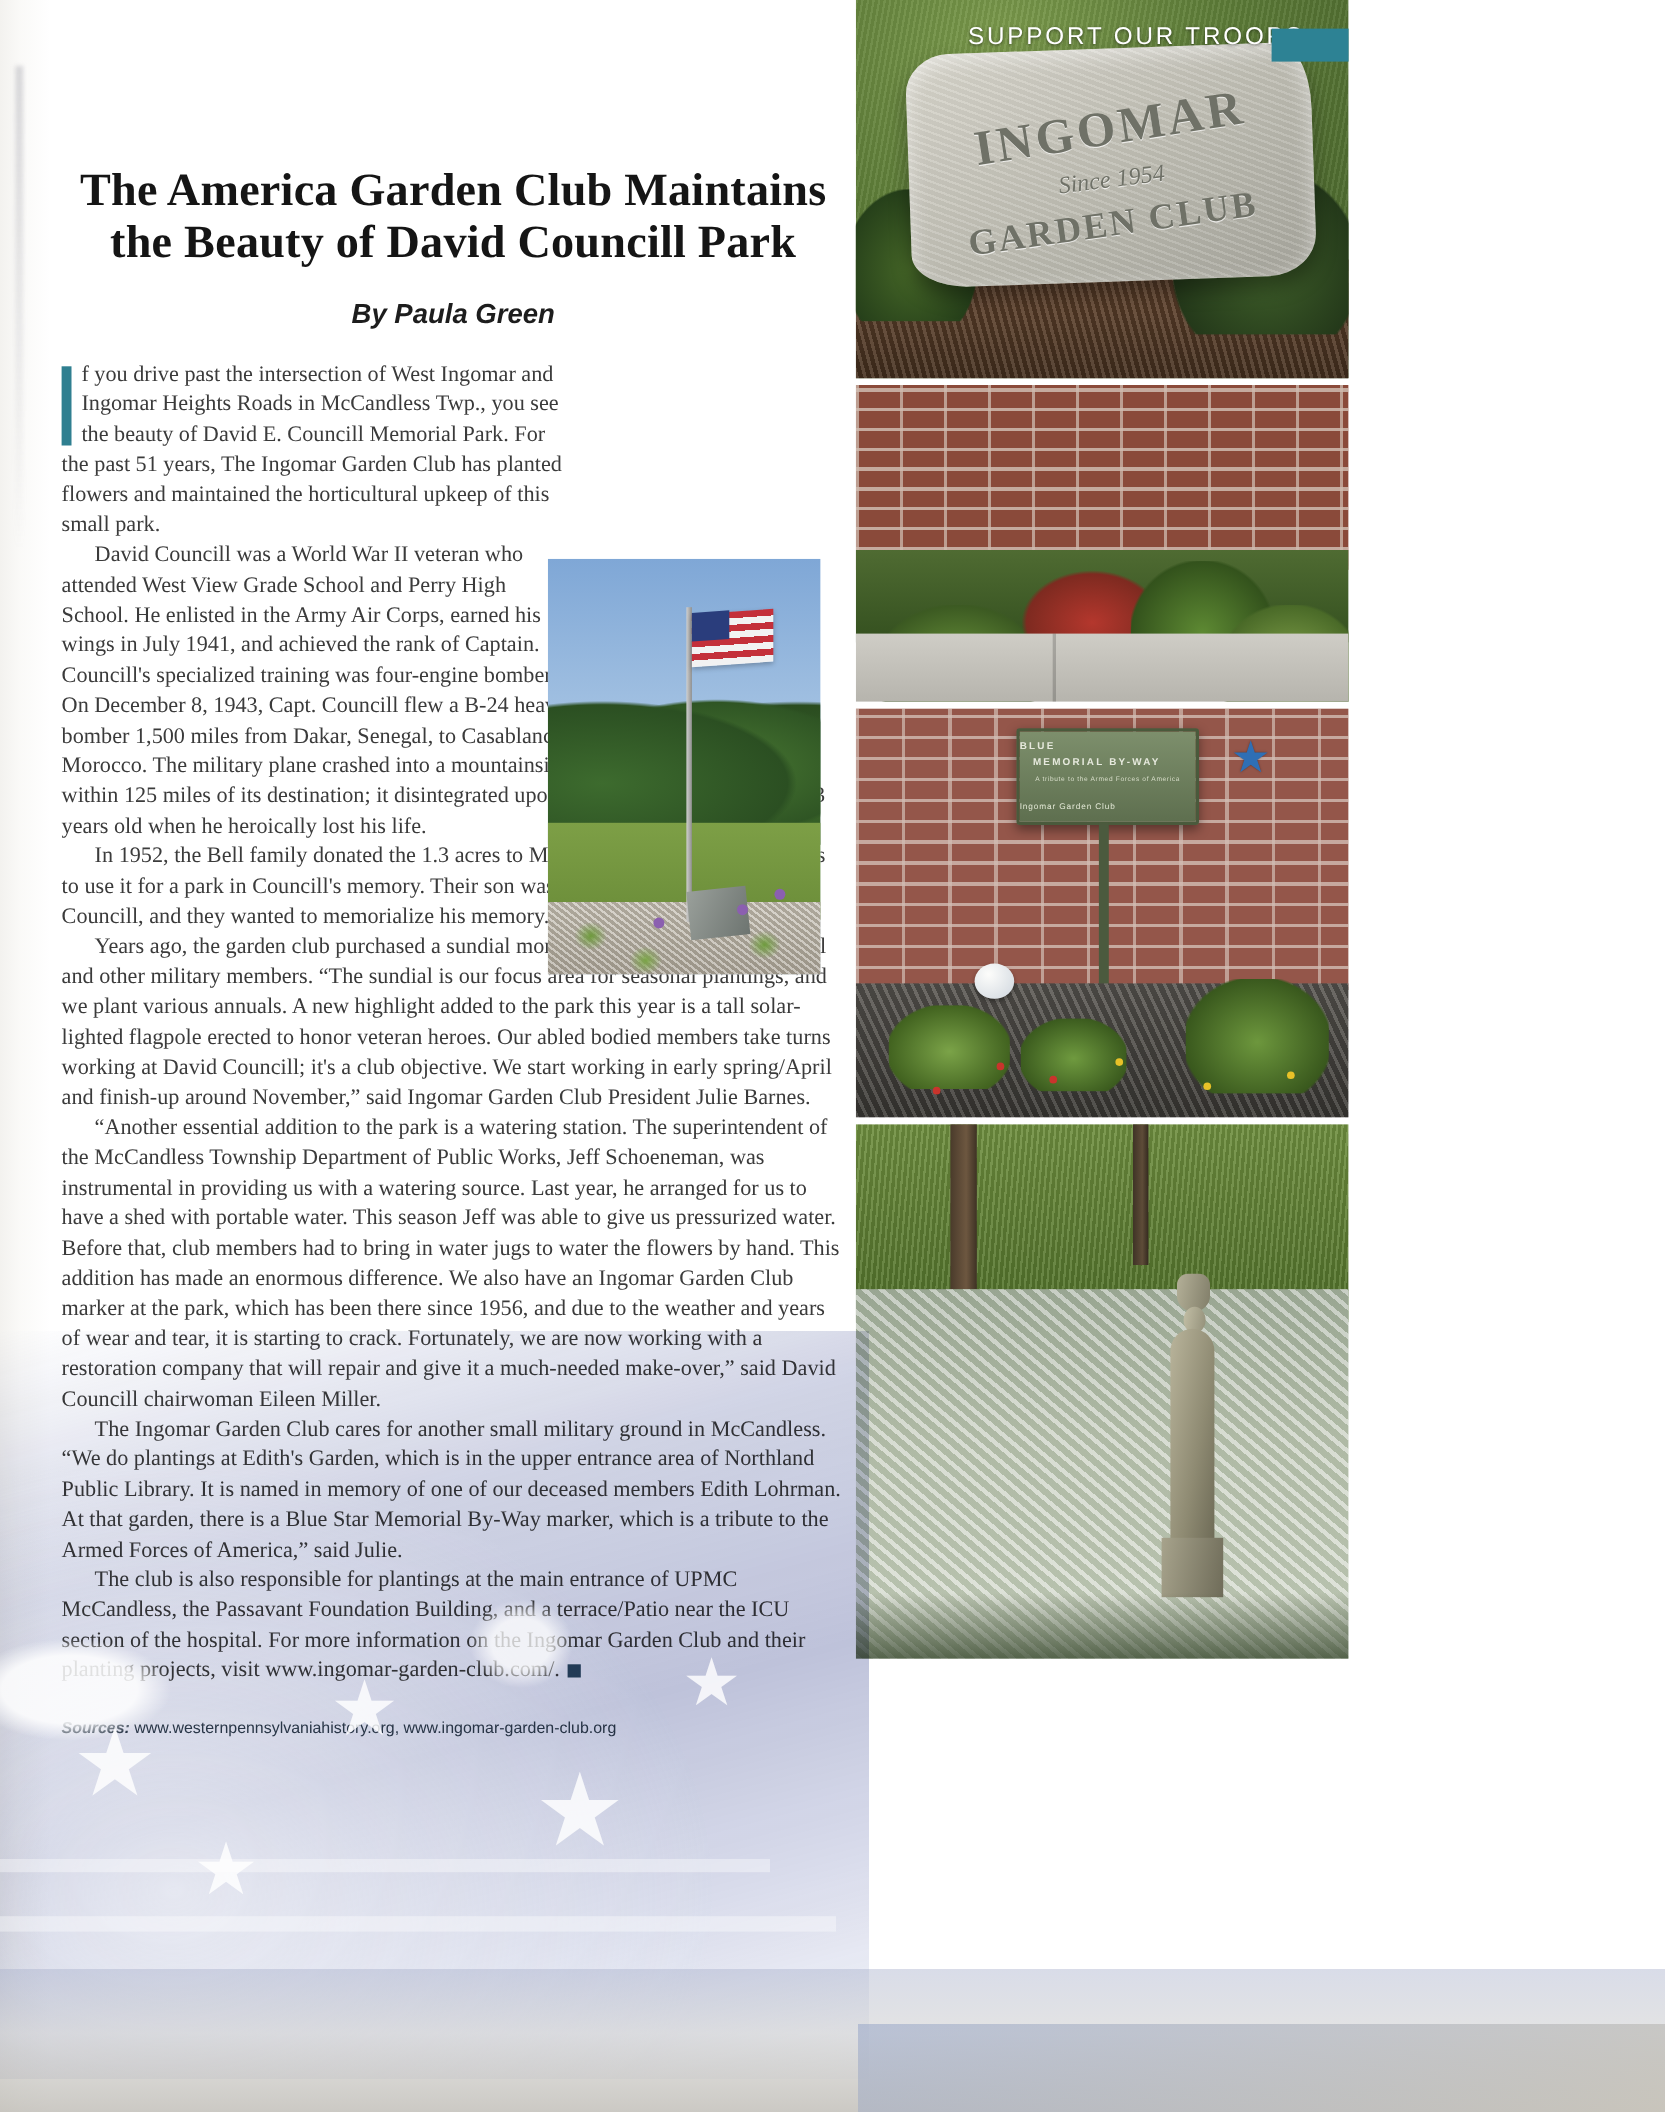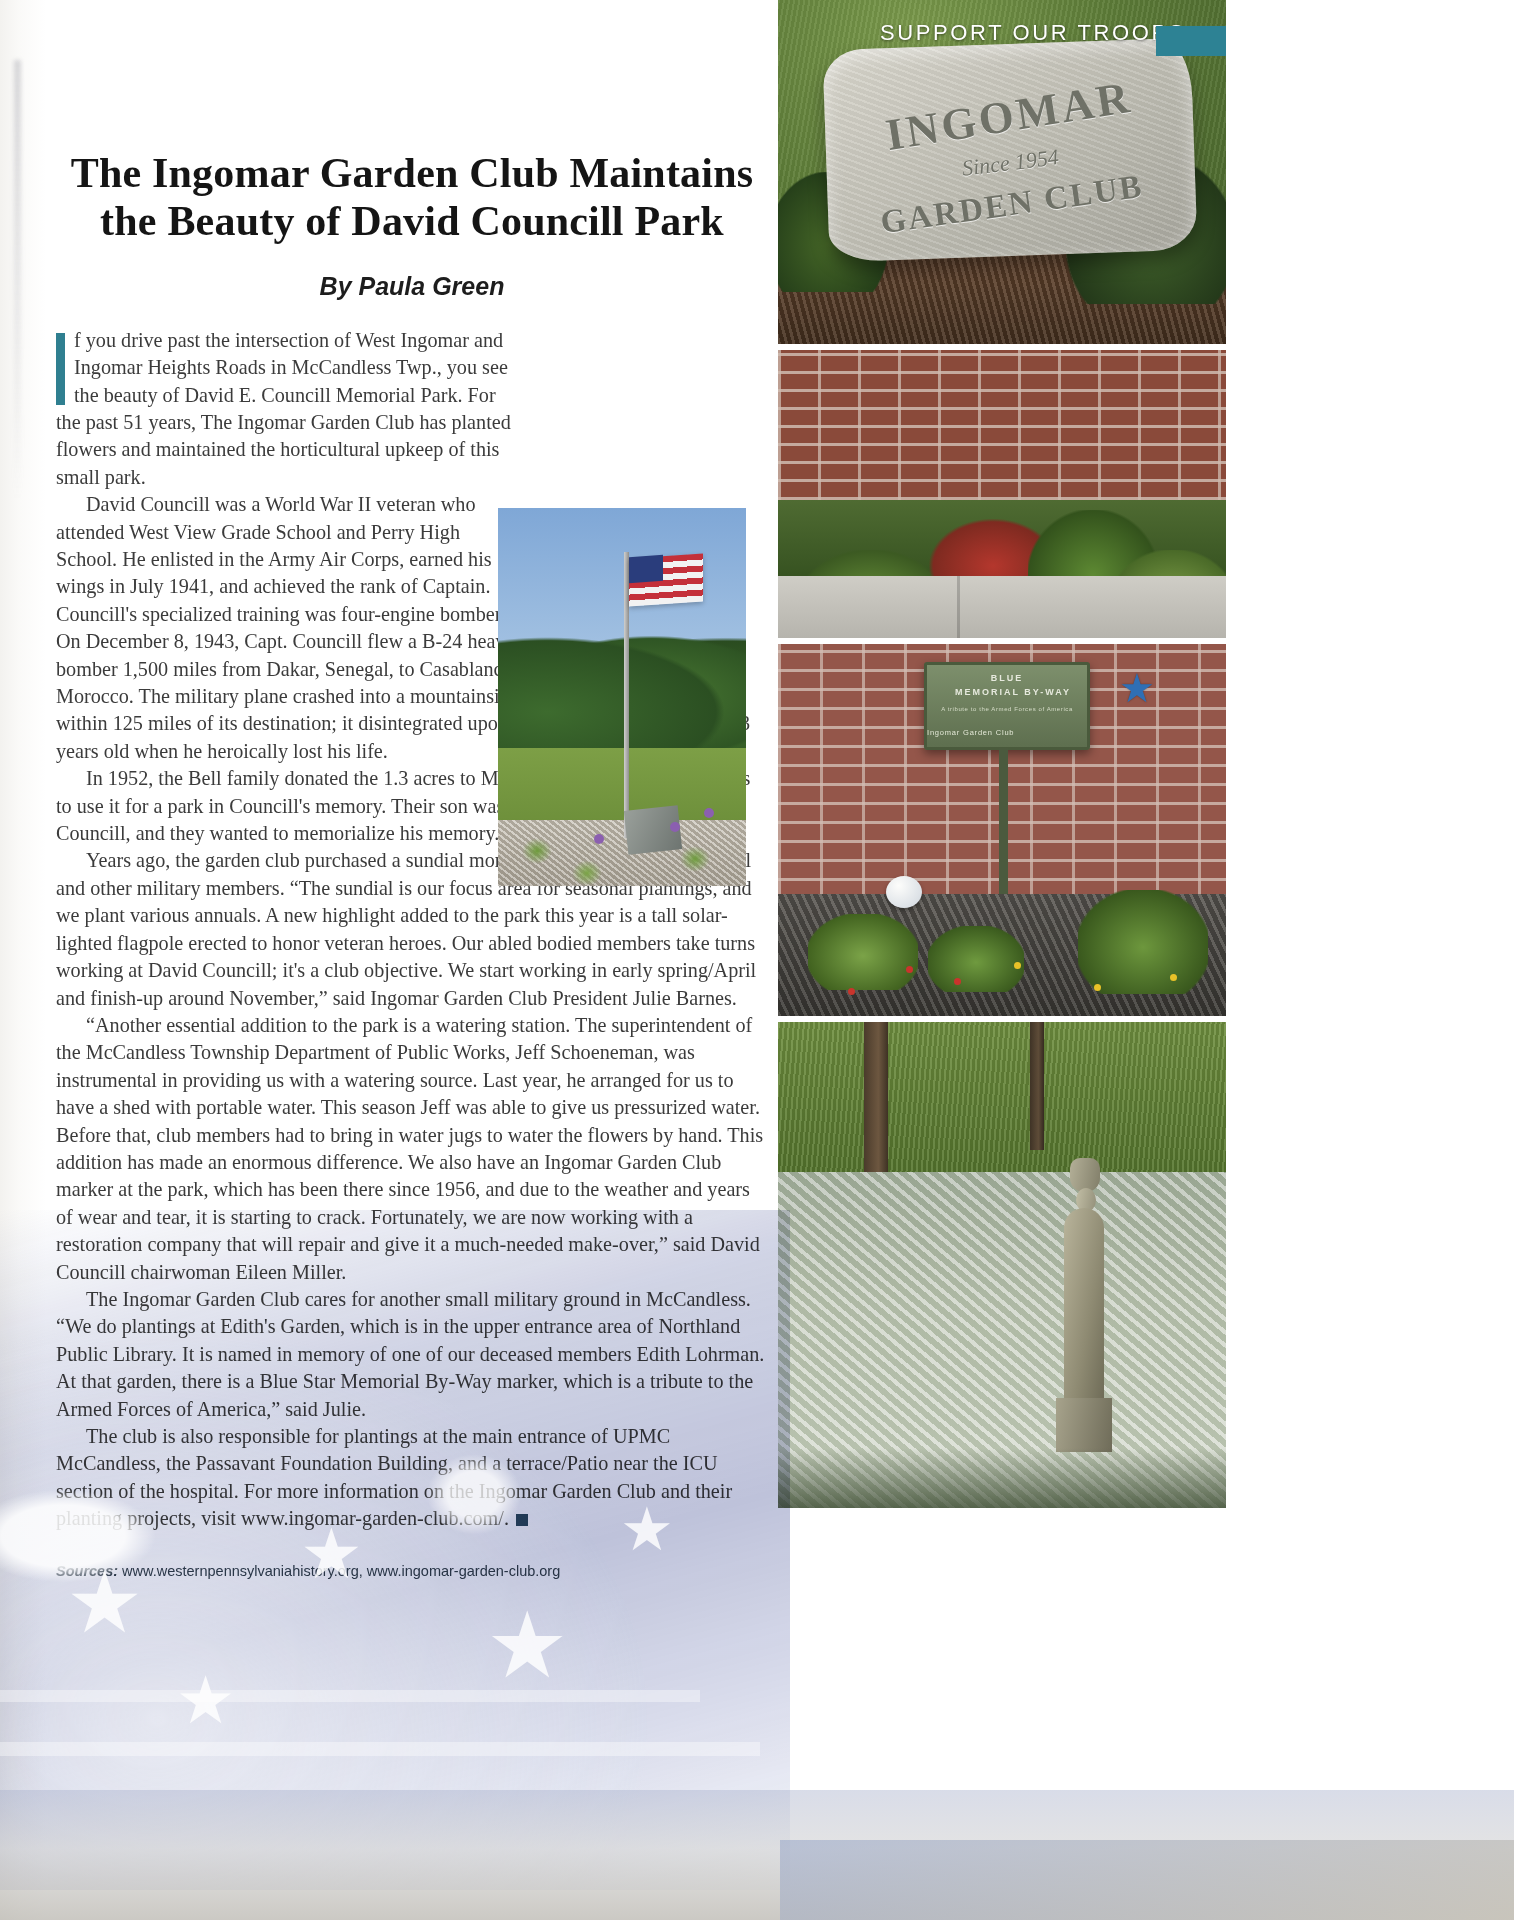--- a/index.html
+++ b/index.html
@@ -91,21 +91,21 @@
   .p3-brick:after{content:"";position:absolute;inset:0;
      background:
        repeating-linear-gradient(0deg,rgba(235,230,222,.8) 0 3px,rgba(235,230,222,0) 3px 19px),
        repeating-linear-gradient(90deg,rgba(235,230,222,.7) 0 3px,rgba(235,230,222,0) 3px 42px);
      opacity:.72;}
   .p3-plaque{position:absolute;left:146px;top:18px;width:166px;height:88px;
      background:linear-gradient(180deg,#7d8f6c,#5e6f4f);border:3px solid #4a5a3c;border-radius:3px;
      box-shadow:0 4px 10px rgba(0,0,0,.4);}
   .p3-star{position:absolute;left:192px;top:4px;width:0;height:0;color:#2e6bb0;font-size:40px;line-height:1;}
   .p3-star:before{content:"★";position:absolute;color:#2f6fb5;text-shadow:0 0 2px rgba(0,0,0,.4);}
-  .p3-pl-t{position:absolute;left:0;right:0;top:8px;text-align:center;color:#e6e9dd;
+  .p3-pl-t{position:absolute;left:0;right:0;top:8px;color:#e6e9dd;
      font-family:"Liberation Sans",sans-serif;font-size:9px;letter-spacing:2px;font-weight:700;}
   .p3-pl-t2{top:22px;margin-left:12px;}
   .p3-pl-s{position:absolute;left:0;right:0;top:40px;text-align:center;color:#d7ddc9;
      font-family:"Liberation Sans",sans-serif;font-size:6px;letter-spacing:.6px;line-height:1.5;}
   .p3-pl-b{position:absolute;left:0;right:0;bottom:10px;text-align:left;color:#e3e8d6;
      font-family:"Liberation Sans",sans-serif;font-size:7.5px;letter-spacing:.8px;}
   .p3-post{position:absolute;left:221px;top:104px;width:9px;height:160px;background:#4b5a3e;}
   .p3-mulch{position:absolute;left:0;right:0;top:250px;bottom:0;
      background:linear-gradient(180deg,#5d5a55,#3e3c38);}
   .p3-mulch:after{content:"";position:absolute;inset:0;
@@ -313,21 +313,21 @@
         <div class="p4-head"></div>
         <div class="p4-body"></div>
         <div class="p4-base"></div>
       </div>
       <div class="p4-dark"></div>
     </div>
   </div>
 
   <div class="article">
 
-    <h1 class="headline">The Ingomar Garden Club Maintains the Beauty of David Councill Park</h1>
+    <h1 class="headline">The America Garden Club Maintains the Beauty of David Councill Park</h1>
     <div class="byline">By Paula Green</div>
 
     <div class="body">
       <div class="wrapbox"></div>
 
       <p class="first">
         <span class="dropcap"></span><span>f you drive past the intersection of West Ingomar and Ingomar Heights Roads in McCandless Twp., you see the beauty of David E. Councill Memorial Park. For the past 51 years, The Ingomar Garden Club has planted flowers and maintained the horticultural upkeep of this small park.</span>
       </p>
       <p>David Councill was a World War II veteran who attended West View Grade School and Perry High School. He enlisted in the Army Air Corps, earned his wings in July 1941, and achieved the rank of Captain. Councill's specialized training was four-engine bombers. On December 8, 1943, Capt. Councill flew a B-24 heavy bomber 1,500 miles from Dakar, Senegal, to Casablanca, Morocco. The military plane crashed into a mountainside within 125 miles of its destination; it disintegrated upon impact. Councill was only 23 years old when he heroically lost his life.</p>
       <p>In 1952, the Bell family donated the 1.3 acres to McCandless with the instructions to use it for a park in Councill's memory. Their son was best friends with Capt. Councill, and they wanted to memorialize his memory.</p>

